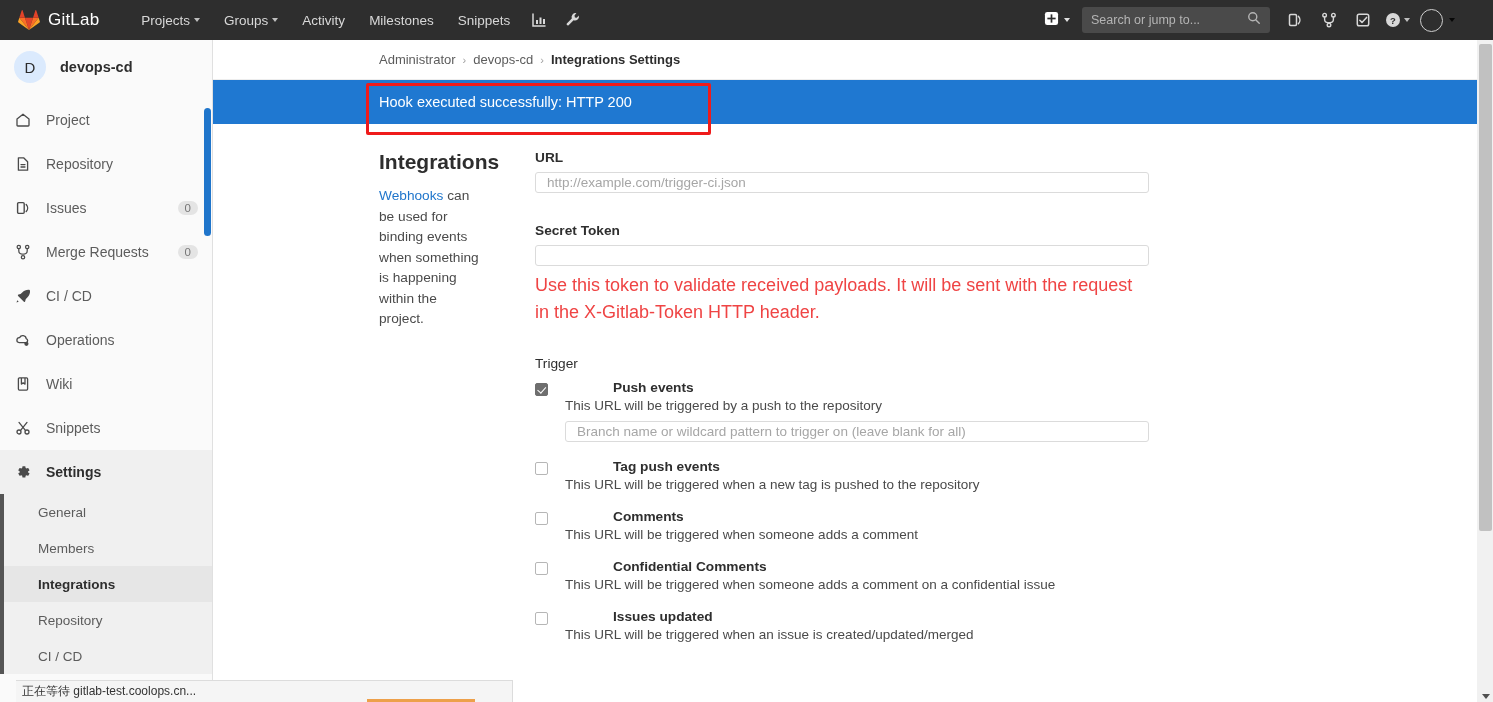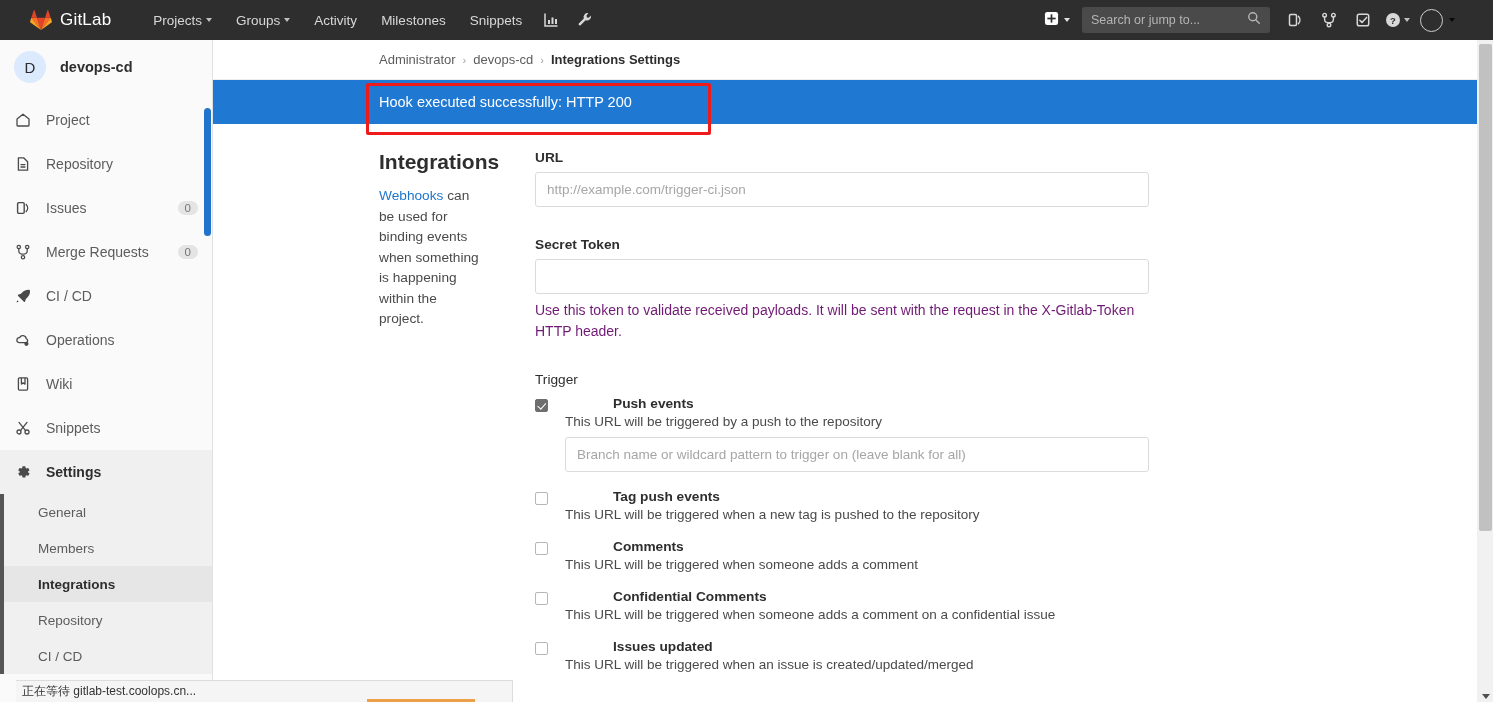--- a/index.html
+++ b/index.html
@@ -12,21 +12,20 @@
   }
 
   
   .navbar {
     position: absolute; top: 0; left: 0;
     width: 1493px; height: 40px;
     background: #292961;
     background: #2e2e2e;
     display: flex; align-items: center;
     z-index: 40;
-    padding-left: 12px;
   }
   .nav-left { display: flex; align-items: center; height: 40px; }
   .brand { display: flex; align-items: center; padding: 0 8px 0 18px; height: 40px; }
   .brand-logo { width: 22px; height: 22px; display: block; }
   .brand-name {
     color: #fff; font-size: 17px; letter-spacing: .2px;
     margin-left: 8px; font-weight: 400;
   }
   .nav-items { display: flex; align-items: center; margin-left: 22px; }
   .nav-item {
@@ -147,28 +146,28 @@
 
   .content { padding: 26px 0 0 0; display: flex; }
   .col-left { width: 300px; padding-left: 166px; padding-right: 28px; }
   .sec-title { font-size: 21px; color: #2e2e2e; font-weight: 600; margin-bottom: 12px; }
   .sec-desc { font-size: 13.7px; color: #4a4a4a; line-height: 1.5; }
   .link { color: #1f75cb; cursor: pointer; }
 
   .col-right { width: 614px; margin-left: 22px; }
   .field-label { font-size: 13.7px; color: #2e2e2e; font-weight: 600; margin-bottom: 7px; }
   .txt-input {
-    width: 100%; height: 35px; border: 1px solid #dbdbdb;
+    width: 100%; height: 21px; border: 1px solid #dbdbdb;
     border-radius: 3px; padding: 0 11px; font-size: 13.5px;
     color: #2e2e2e; font-family: "Liberation Sans", sans-serif;
     background: #fff; outline: none;
   }
   .txt-input::placeholder { color: #a6a6a6; }
   .field-block { margin-bottom: 30px; }
-  .help-text { font-size: 14px; color: #701a75; line-height: 1.5; margin-top: 6px; }
+  .help-text { font-size: 18px; color: #ef4444; line-height: 1.5; margin-top: 6px; }
 
   .trigger-title { font-size: 13.7px; color: #2e2e2e; margin-bottom: 9px; }
   .cb-row { display: flex; margin-bottom: 17px; }
   .cb-box {
     width: 13px; height: 13px; border: 1px solid #b6b6b6; border-radius: 2px;
     background: #fff; margin-top: 3px; flex: 0 0 13px; cursor: pointer;
     display: flex; align-items: center; justify-content: center;
   }
   .cb-box.checked { background: #6e6e6e; border-color: #6e6e6e; }
   .cb-box.checked::after {

